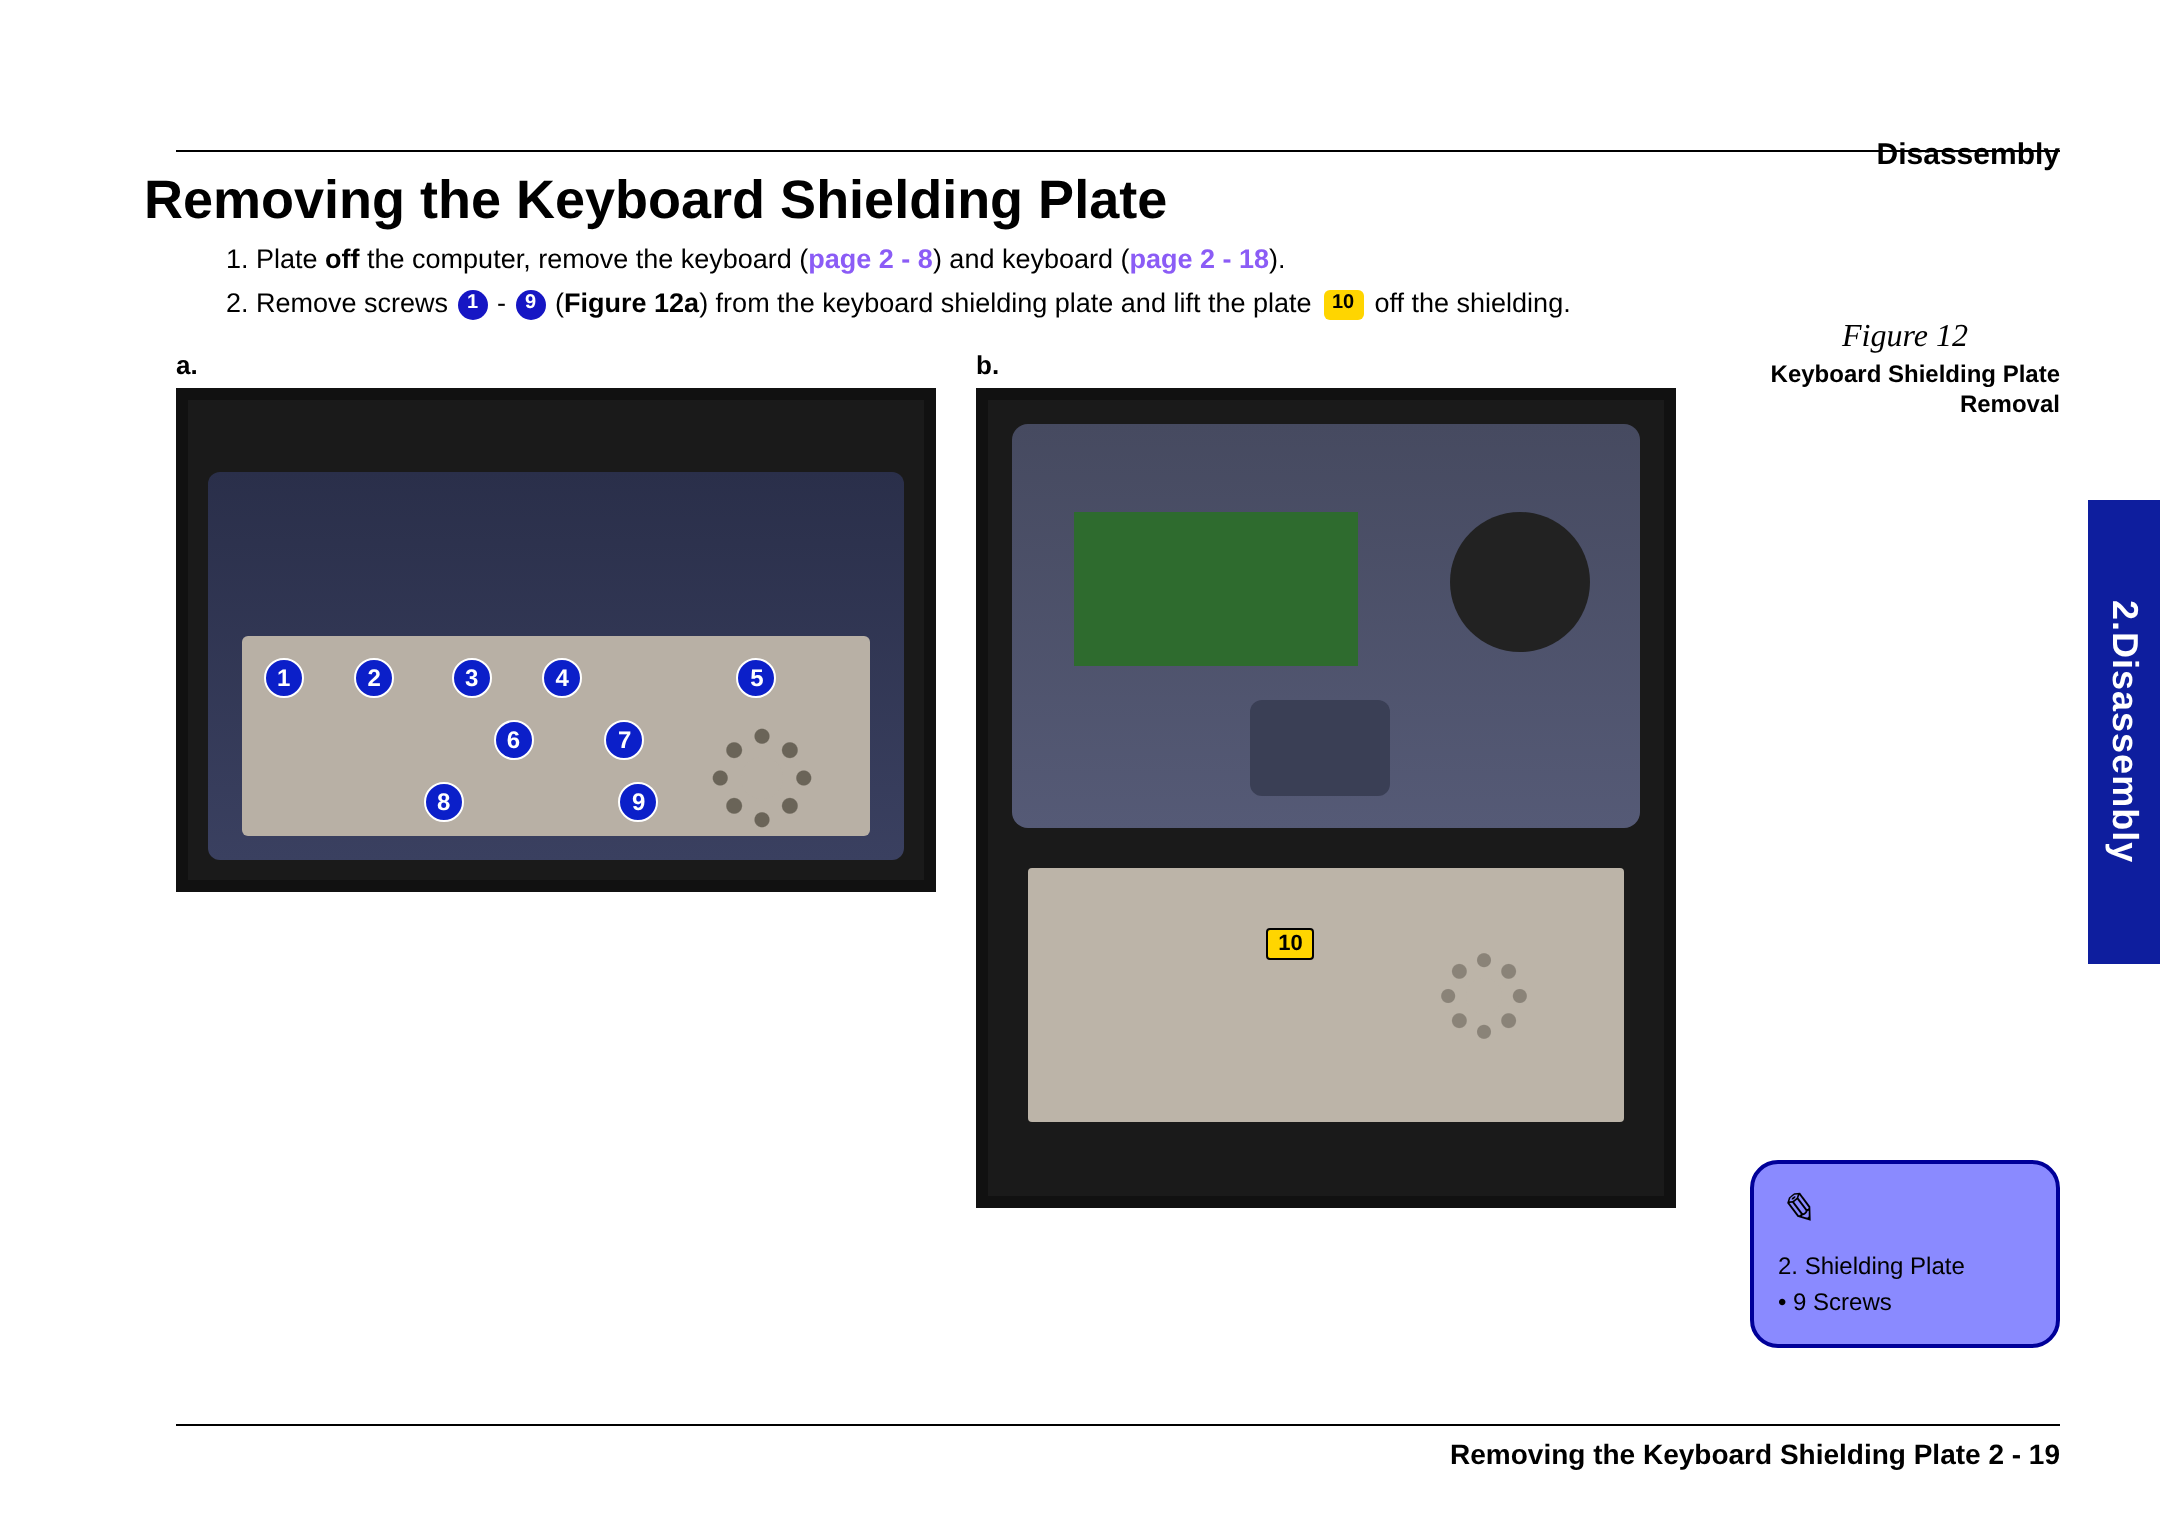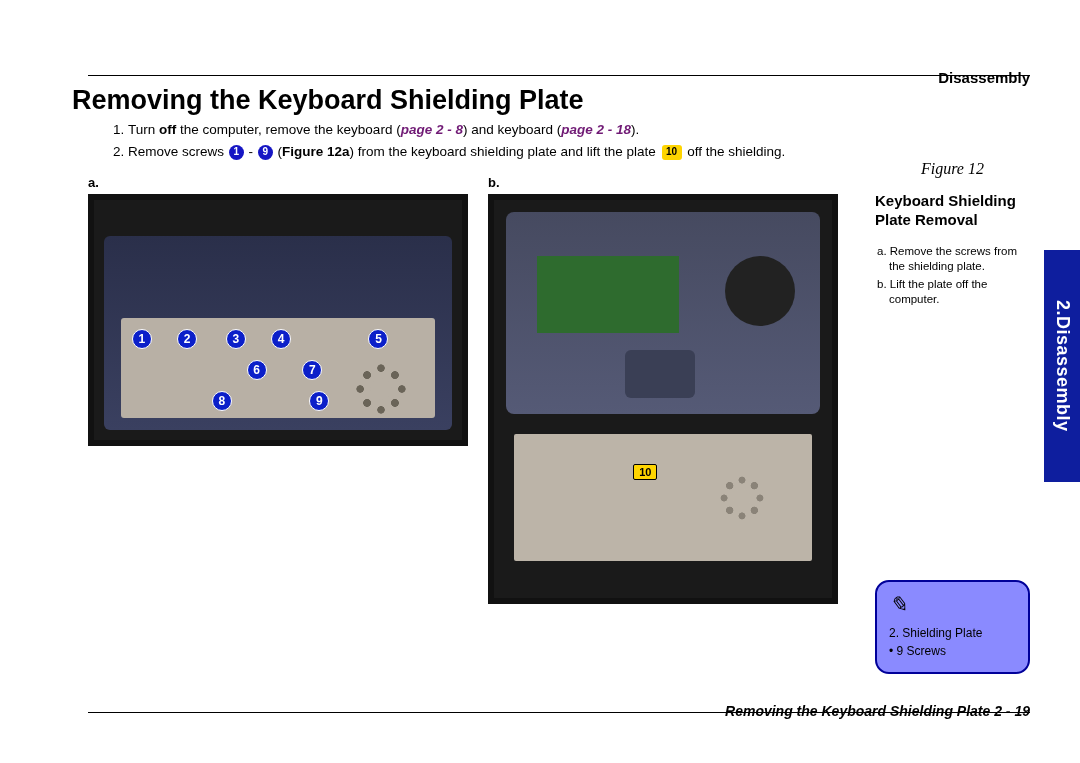--- a/index.html
+++ b/index.html
@@ -42,21 +42,21 @@
   .steps {
     position: absolute;
     top: 120px;
     left: 88px;
     right: 220px;
     font-size: 13.5px;
     line-height: 1.45;
   }
   .steps ol { padding-left: 40px; }
   .steps li { margin-bottom: 2px; }
-  .page-ref { color: #701a75; font-style: italic; font-weight: bold; }
+  .page-ref { color: #8b5cf6; font-weight: bold; }
   .numcircle {
     display: inline-flex;
     align-items: center;
     justify-content: center;
     width: 15px; height: 15px;
     border-radius: 50%;
     color: #fff;
     font-size: 10px;
     font-weight: bold;
     vertical-align: middle;
@@ -193,26 +193,26 @@
     top: 160px;
     right: 50px;
     width: 155px;
     font-size: 12px;
   }
   .fig-caption-title {
     text-align: center;
     font-style: italic;
     font-family: "Times New Roman", serif;
     font-size: 16px;
-    margin-bottom: 14px;
+    margin-bottom: 2px;
   }
   .fig-caption-sub {
-    text-align: left;
-    font-weight: bold;
-    font-size: 15px;
+    text-align: right;
+    font-weight: bold;
+    font-size: 12px;
     line-height: 1.25;
     margin-bottom: 14px;
   }
   .side-steps {
     font-size: 11.5px;
     line-height: 1.35;
     padding-left: 2px;
   }
   .side-steps div { margin-bottom: 2px; text-indent: -12px; padding-left: 12px; }
   .side-tab {
@@ -254,40 +254,39 @@
   .note-box .item { margin-top: 4px; }
   .hr-bottom {
     position: absolute;
     bottom: 50px;
     left: 88px;
     right: 50px;
     border-top: 1.5px solid #000;
   }
   .footer {
     position: absolute;
-    bottom: 44px;
+    bottom: 28px;
     right: 50px;
     font-weight: bold;
     font-size: 14px;
-    font-style: italic;
   }
 </style>
 </head>
 <body>
 
 <div class="page">
   <div class="header-right">Disassembly</div>
   <div class="hr-top"></div>
 
   <h1 class="title">Removing the Keyboard Shielding Plate</h1>
 
   <div class="steps">
     <ol>
       <li>
-        <span>Turn </span><b>off</b><span> the computer, remove the keyboard (</span><span class="page-ref">page 2 - 8</span><span>) and keyboard (</span><span class="page-ref">page 2 - 18</span><span>).</span>
+        <span>Plate </span><b>off</b><span> the computer, remove the keyboard (</span><span class="page-ref">page 2 - 8</span><span>) and keyboard (</span><span class="page-ref">page 2 - 18</span><span>).</span>
       </li>
       <li>
         <span>Remove screws </span><span class="numcircle blue-c">1</span><span> - </span><span class="numcircle blue-c">9</span><span> (</span><b>Figure 12a</b><span>) from the keyboard shielding plate and lift the plate </span><span class="gold-pill">10</span><span> off the shielding.</span>
       </li>
     </ol>
   </div>
 
   <div class="fig-area">
     <div>
       <div class="fig-label">a.</div>
@@ -320,24 +319,20 @@
           <div class="vent"></div>
           <div class="pill10">10</div>
         </div>
       </div>
     </div>
   </div>
 
   <div class="sidebar">
     <div class="fig-caption-title">Figure 12</div>
     <div class="fig-caption-sub">Keyboard Shielding Plate Removal</div>
-    <div class="side-steps">
-      <div>a. Remove the screws from the shielding plate.</div>
-      <div>b. Lift the plate off the computer.</div>
-    </div>
   </div>
 
   <div class="side-tab">
     <span>2.Disassembly</span>
   </div>
 
   <div class="note-box">
     <span class="pencil">✎</span>
     <div class="item">2. Shielding Plate</div>
     <div class="item">•  9 Screws</div>

